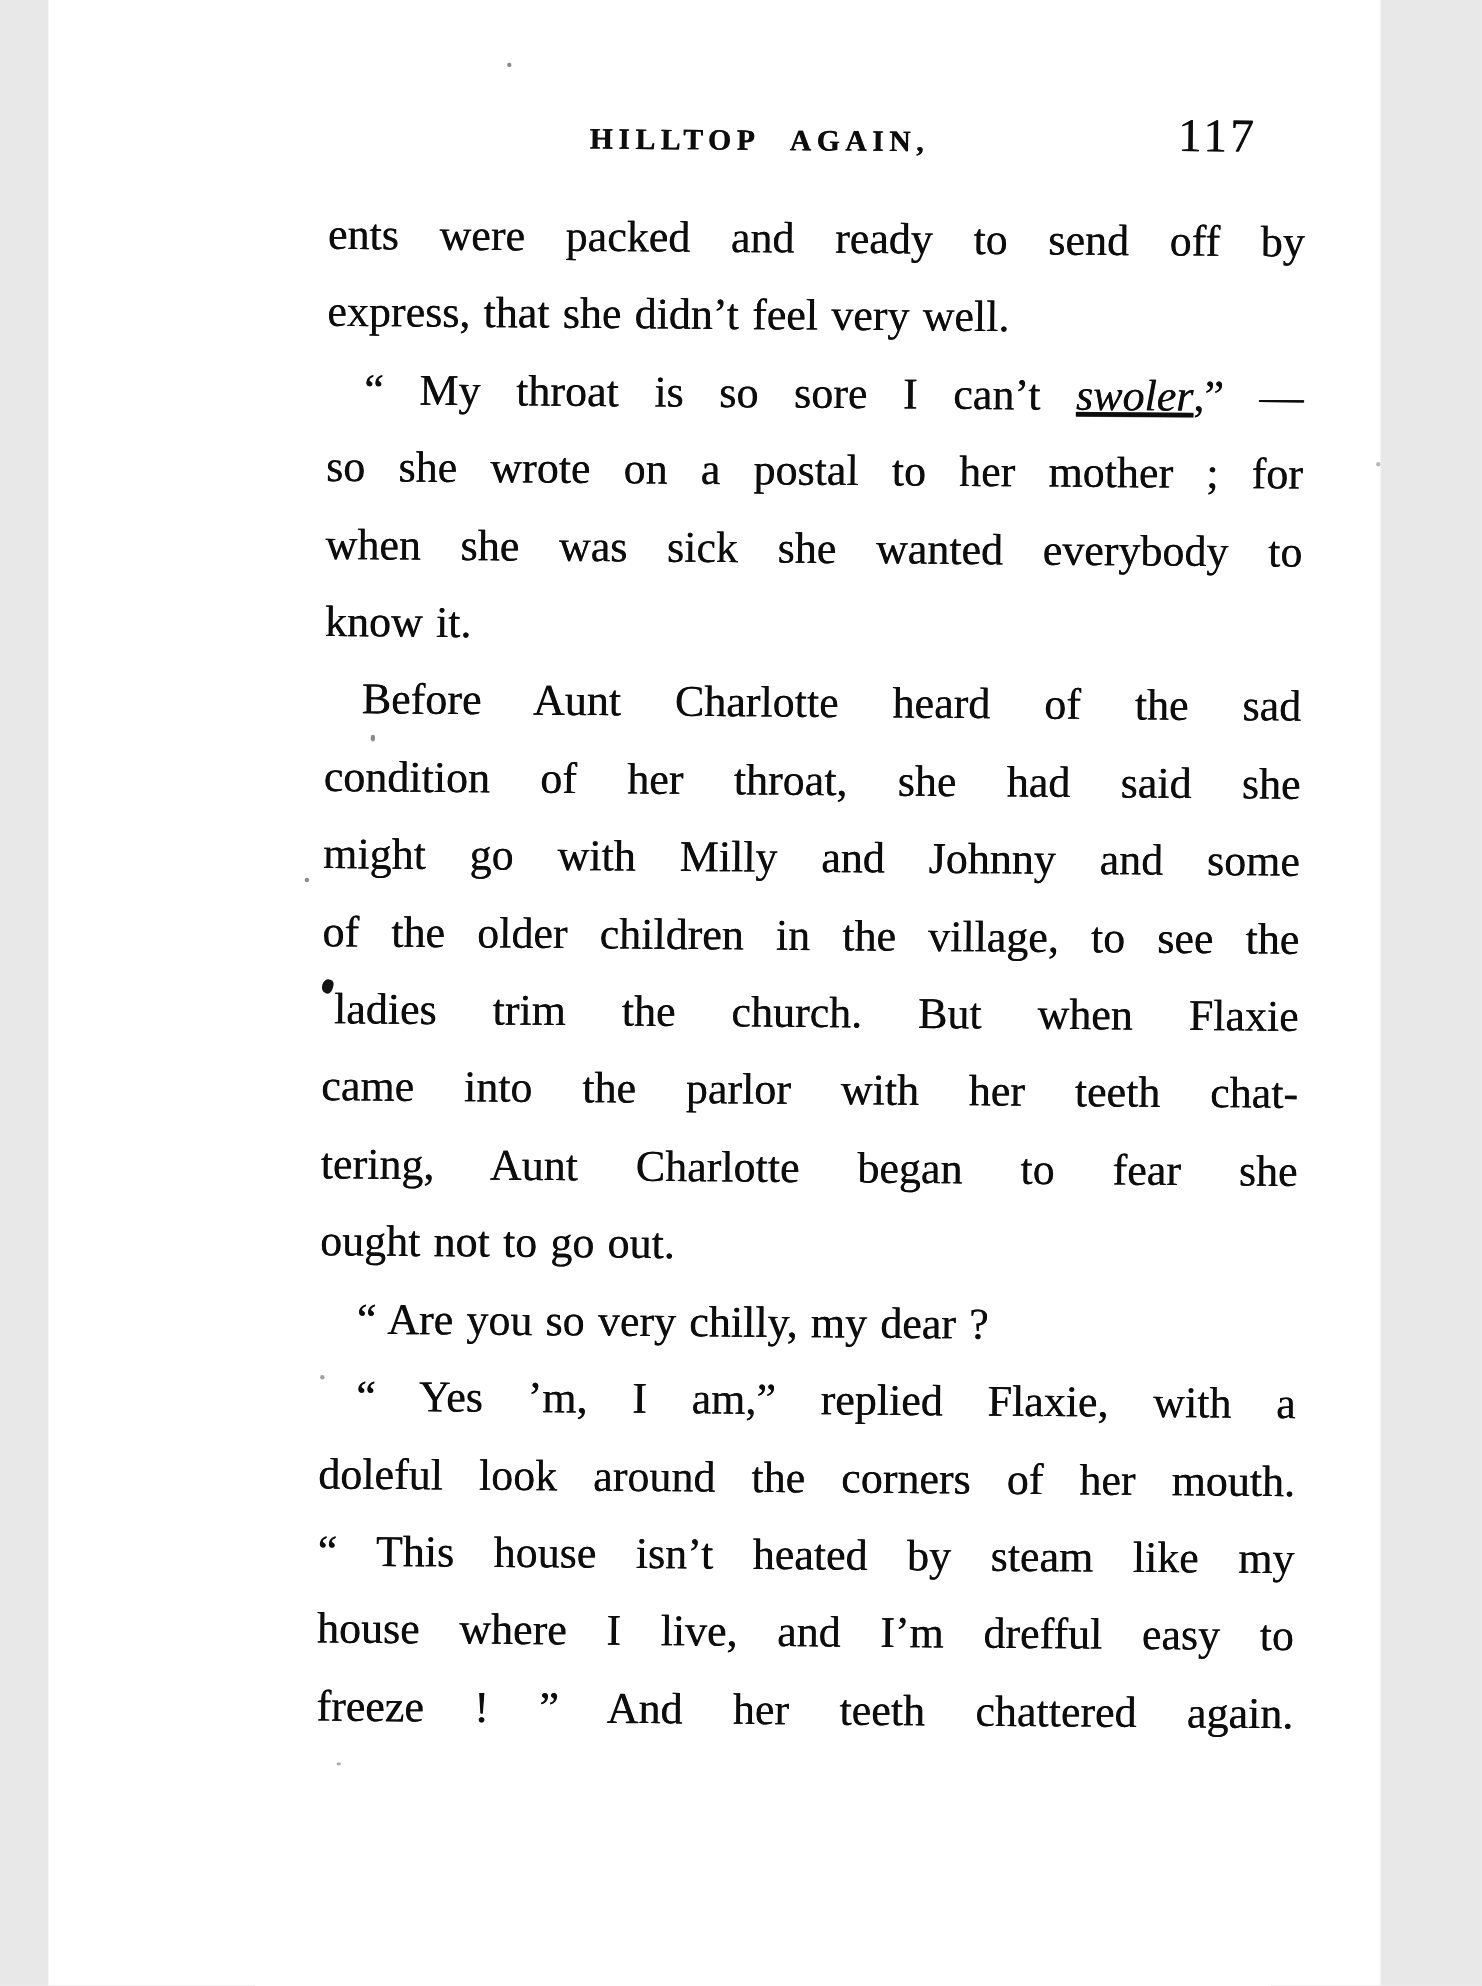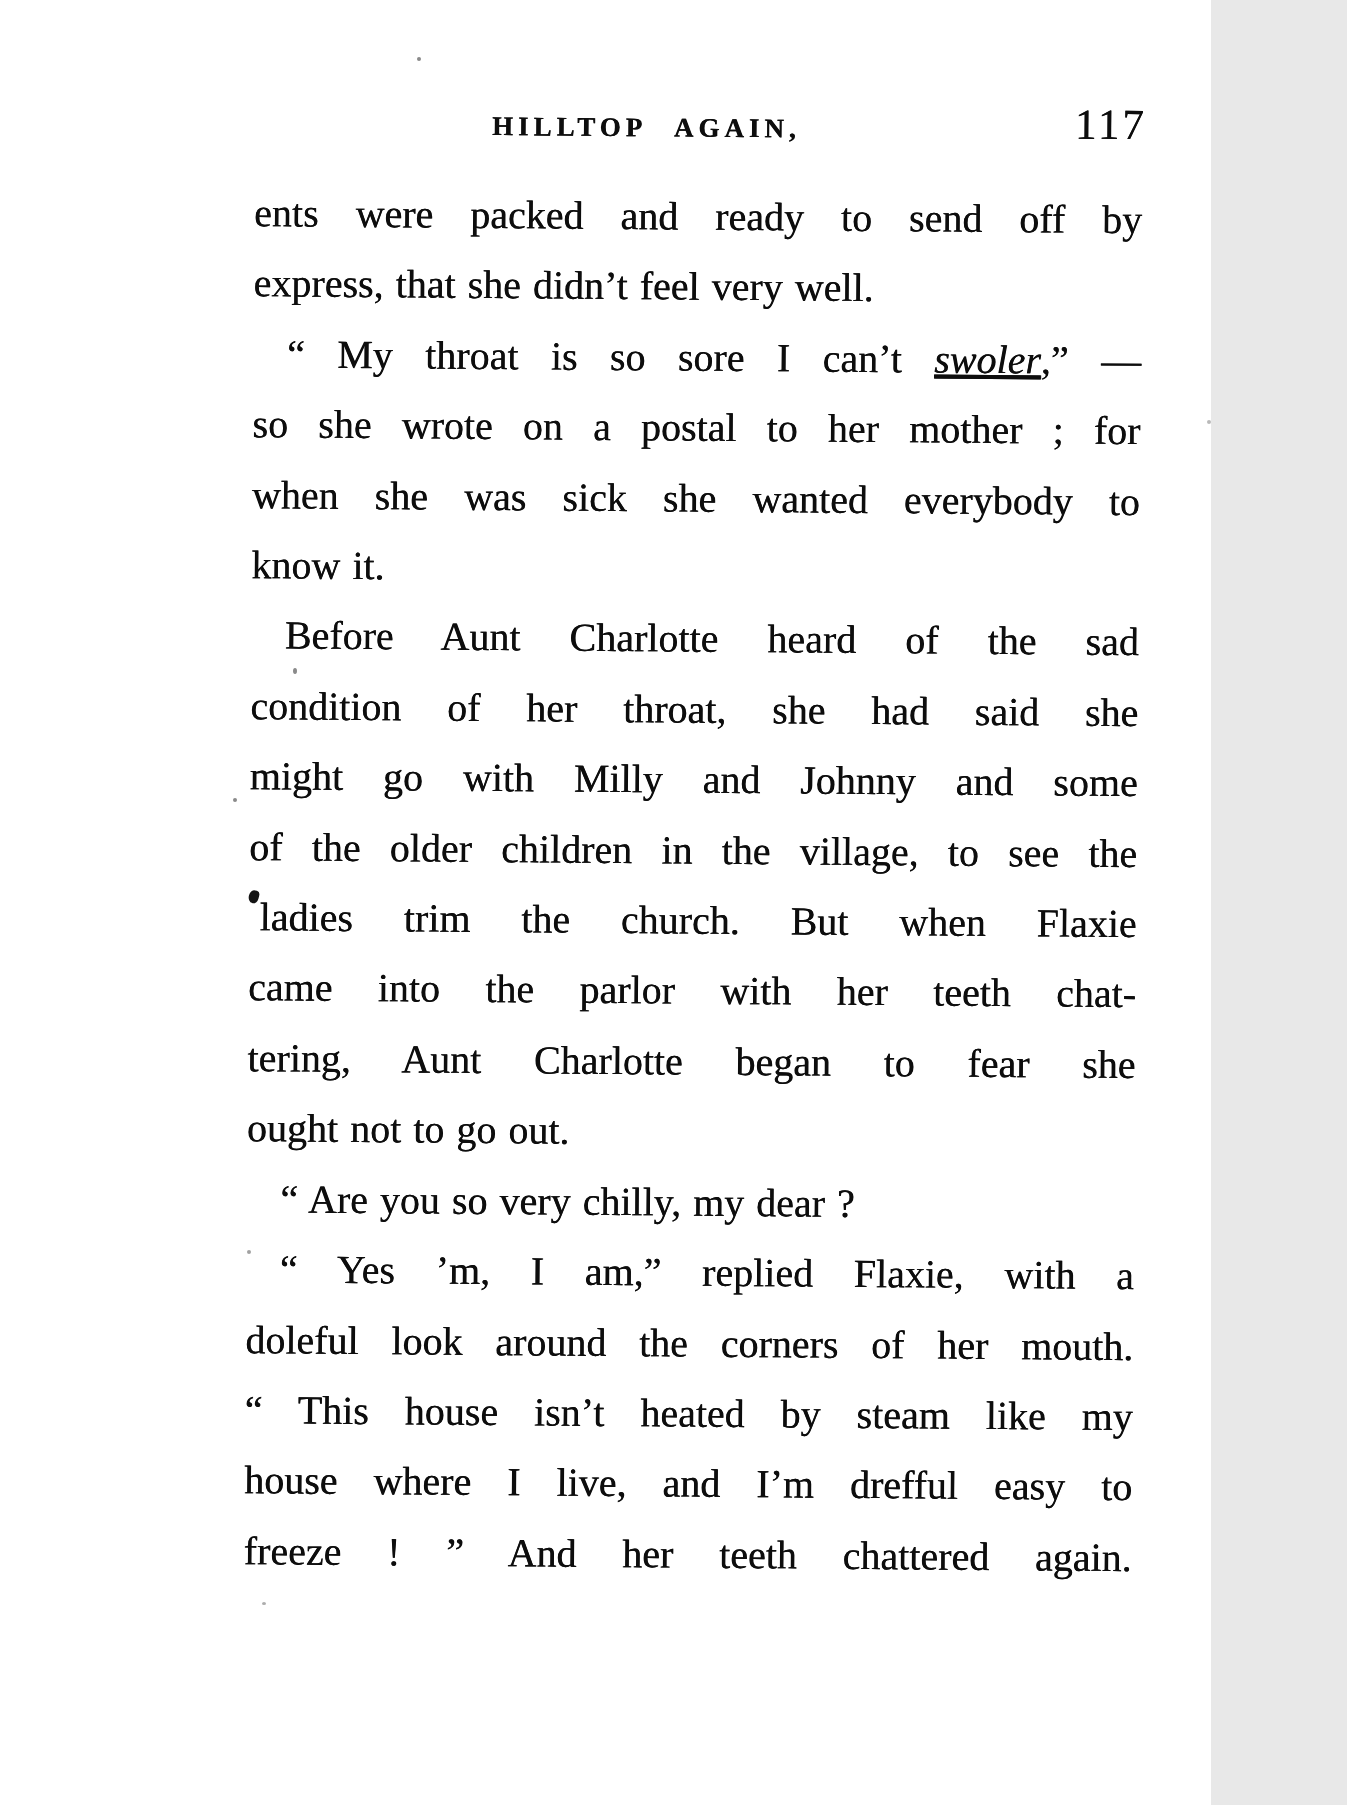--- a/index.html
+++ b/index.html
@@ -4,20 +4,21 @@
 <style>
   html, body { margin: 0; padding: 0; background: #e8e8e8; }
   .page {
     position: relative;
     width: 1211px;
     height: 1805px;
     background: #ffffff;
     overflow: hidden;
     font-family: "Liberation Serif", "DejaVu Serif", serif;
     color: #0d0d0d;
+    margin-left: 44px;
   }
   .skew-layer {
     position: absolute;
     inset: 0;
     transform: rotate(0.45deg);
     transform-origin: 50% 55%;
   }
   .running-title {
     position: absolute;
     top: 112px;
@@ -30,21 +31,21 @@
     letter-spacing: 5px;
     word-spacing: 18px;
     text-shadow: 0.4px 0 0 currentColor;
     white-space: nowrap;
   }
   .page-number {
     position: absolute;
     top: 96px;
     left: 1020px;
     width: 120px;
-    text-align: right;
+    text-align: left;
     font-size: 43px;
     letter-spacing: 3px;
     text-shadow: 0.4px 0 0 currentColor;
   }
   .text-block {
     position: absolute;
     left: 248px;
     top: 181px;
     width: 888px;
     font-size: 40px;

